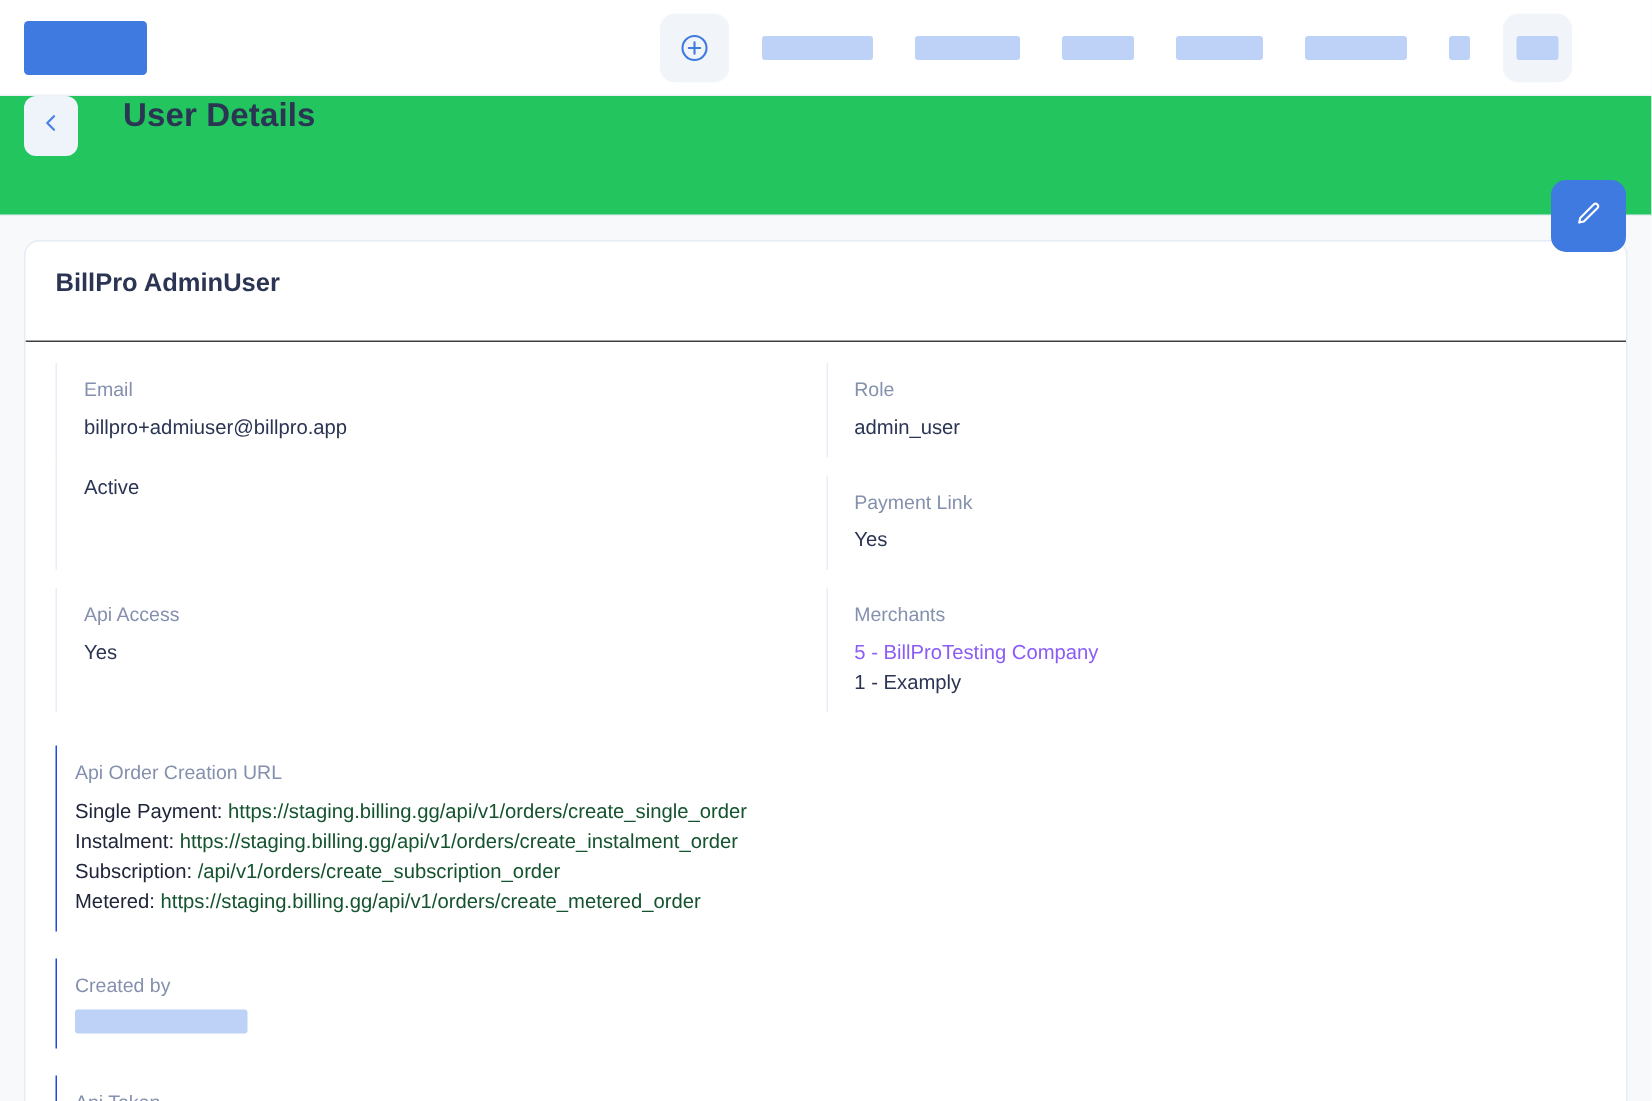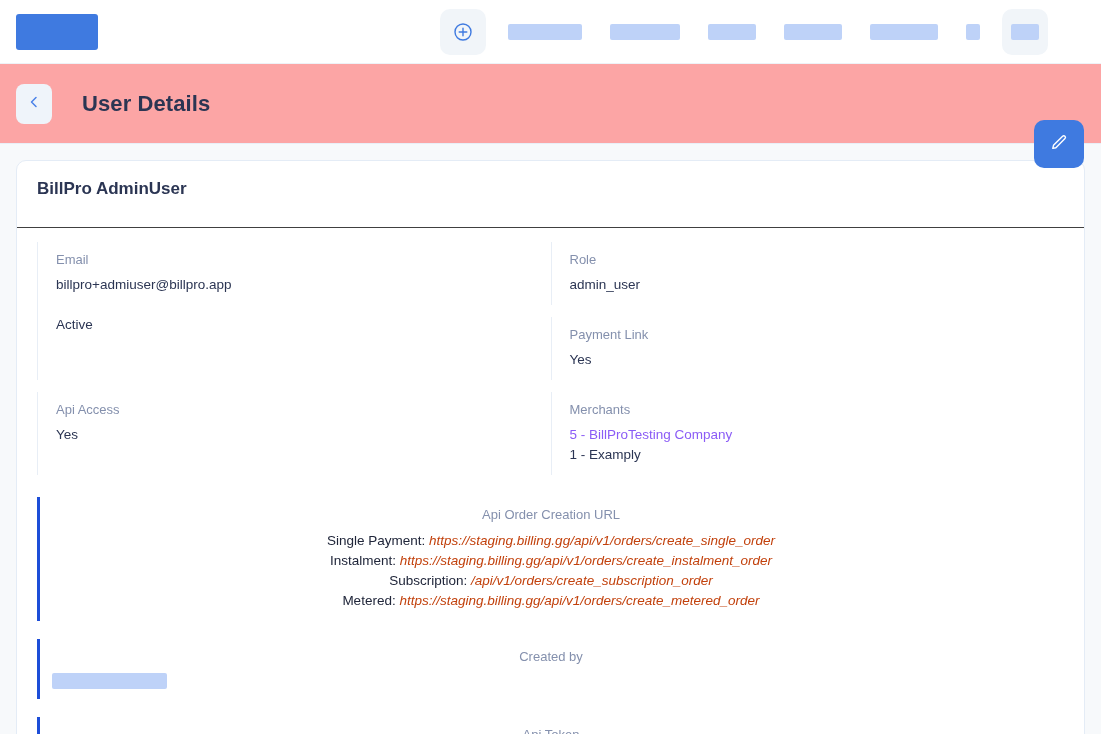--- a/index.html
+++ b/index.html
@@ -66,23 +66,23 @@
     align-items: center;
     justify-content: center;
     margin-left: 4px;
   }
   .nav-tile .nav-skeleton { margin-right: 0; }
 
   
   .page-header {
     position: relative;
     height: 80px;
-    background: #fca5a5;
-    display: flex;
-    align-items: center;
+    background: #22c55e;
+    display: flex;
+    align-items: flex-start;
     padding: 0 16px;
     border-bottom: 1px solid #e9eff7;
   }
   .back-button {
     width: 36px;
     height: 40px;
     border-radius: 8px;
     background: #eff4fa;
     display: flex;
     align-items: center;
@@ -154,41 +154,39 @@
   }
   .field-value {
     font-size: 13.5px;
     color: #2b3553;
     line-height: 20px;
   }
   .merchant-line { display: block; }
   .merchant-line.plain { color: #8b5cf6; }
 
   .block {
-    border-left: 3px solid #1d4ed8;
+    border-left: 1px solid #1d4ed8;
     padding: 10px 14px 10px 12px;
     margin-top: 22px;
-    text-align: center;
   }
   .block-label {
     font-size: 13px;
     color: #8490ad;
     margin-bottom: 9px;
   }
   .url-line {
     font-size: 13.5px;
     color: #20263a;
     line-height: 20px;
     white-space: nowrap;
   }
   .url-link {
-    color: #c2410c;
+    color: #14532d;
     text-decoration: none;
     cursor: pointer;
-    font-style: italic;
   }
   .redacted {
     height: 16px;
     background: #bed2f8;
     border-radius: 2px;
   }
   .redacted.token { width: 536px; }
   .redacted.creator { width: 115px; }
 </style>
 </head>

